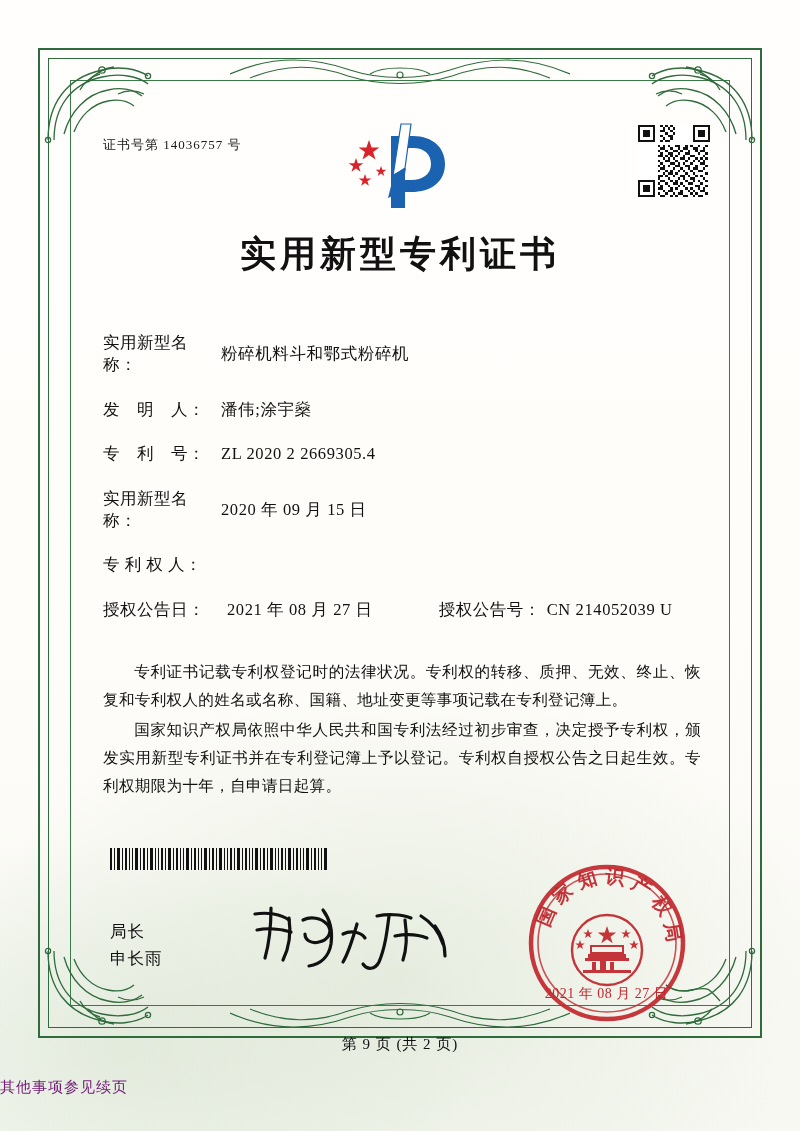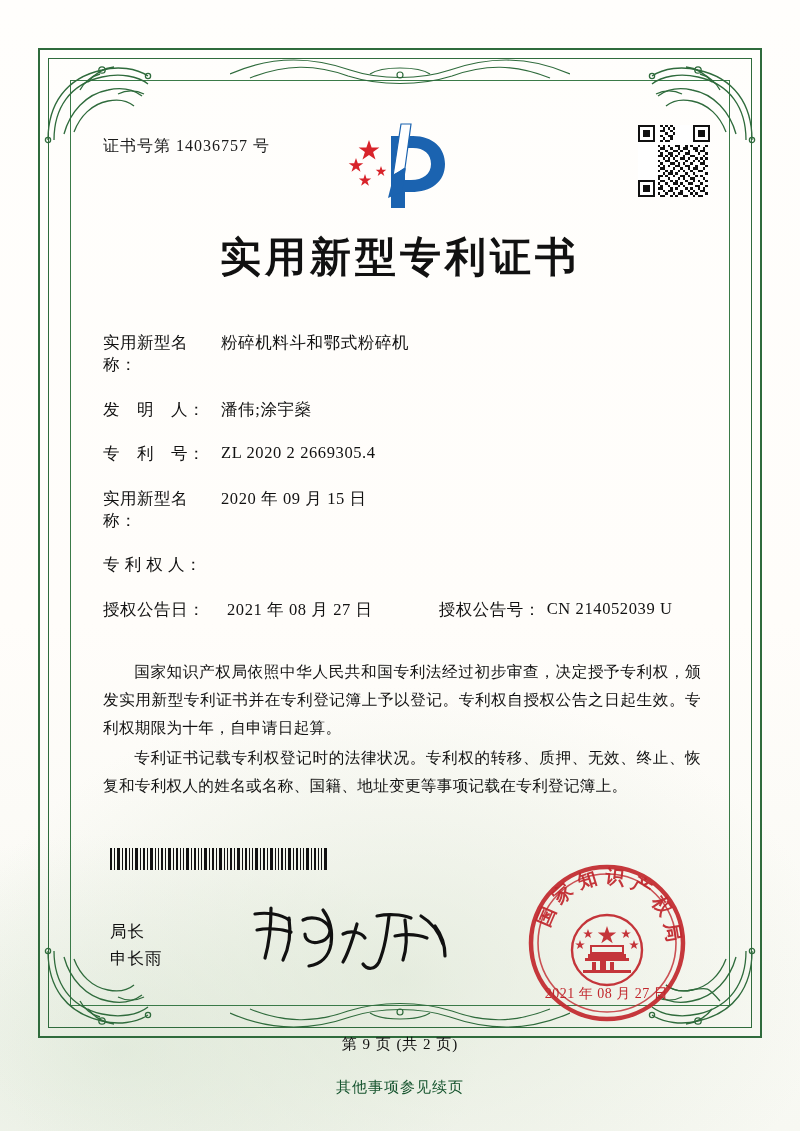--- a/index.html
+++ b/index.html
@@ -94,21 +94,21 @@
   .edge-top  { left: 230px; top: 52px;  width: 340px; height: 34px; }
   .edge-bot  { left: 230px; bottom: 96px; width: 340px; height: 34px; transform: scaleY(-1); }
   .edge-deco svg { width: 100%; height: 100%; display: block; }
 
   
   .content { position: absolute; left: 70px; top: 80px; width: 660px; height: 926px; }
 
   .cert-no {
     position: absolute;
     left: 33px; top: 56px;
-    font-size: 16px;
+    font-size: 13px;
     color: #1a1a1a;
     letter-spacing: 1px;
   }
 
   .logo {
     position: absolute;
     left: 50%;
     transform: translateX(-50%);
     top: 38px;
     width: 150px; height: 96px;
@@ -120,36 +120,36 @@
     right: 20px; top: 45px;
     width: 72px; height: 72px;
   }
   .qr svg { display:block; width:100%; height:100%; }
 
   .title {
     position: absolute;
     left: 0; right: 0;
     top: 150px;
     text-align: center;
-    font-size: 41px;
+    font-size: 36px;
     font-weight: bold;
     color: #111;
     letter-spacing: 4px;
     font-family: "DejaVu Serif", serif;
   }
 
   .fields {
     position: absolute;
     left: 33px;
     top: 252px;
     width: 600px;
   }
   .field-row {
     display: flex;
-    align-items: flex-start;
+    align-items: center;
     margin-bottom: 22.5px;
     font-size: 16.5px;
     color: #111;
   }
   .field-label {
     width: 118px;
     flex: 0 0 118px;
     letter-spacing: 0.5px;
   }
   .field-value { letter-spacing: 0.6px; }
@@ -227,23 +227,23 @@
     text-align: center;
     font-size: 15px;
     color: #111;
     letter-spacing: 1px;
   }
 
   .footer-note {
     position: absolute;
     left: 0; right: 0;
     top: 1078px;
-    text-align: center;
+    text-align: left;
     font-size: 15px;
-    color: #14532d;
+    color: #701a75;
     letter-spacing: 1px;
     z-index: 3;
   }
 </style>
 </head>
 <body>
 
 <div class="watermark-layer">
   <div class="wm" style="left:-20px; top:160px;">CNIPA</div>
   <div class="wm" style="left:500px; top:120px;">CNIPA</div>
@@ -557,22 +557,22 @@
       </div>
       <div class="field-row dual">
         <div class="field-label">授权公告日：</div>
         <div class="field-value">2021 年 08 月 27 日</div>
         <div class="field-label2">授权公告号：</div>
         <div class="field-value">CN 214052039 U</div>
       </div>
     </div>
 
     <div class="paras">
+      <p>专利证书记载专利权登记时的法律状况。专利权的转移、质押、无效、终止、恢复和专利权人的姓名或名称、国籍、地址变更等事项记载在专利登记簿上。</p>
       <p>国家知识产权局依照中华人民共和国专利法经过初步审查，决定授予专利权，颁发实用新型专利证书并在专利登记簿上予以登记。专利权自授权公告之日起生效。专利权期限为十年，自申请日起算。</p>
-      <p>专利证书记载专利权登记时的法律状况。专利权的转移、质押、无效、终止、恢复和专利权人的姓名或名称、国籍、地址变更等事项记载在专利登记簿上。</p>
     </div>
 
     <div class="barcode">
       <svg viewBox="0 0 220 22" shape-rendering="crispEdges">
         <g fill="#111111">
           <rect x="0" y="0" width="2" height="22"></rect>
             <rect x="4" y="0" width="1" height="22"></rect>
           <rect x="7" y="0" width="3" height="22"></rect>
             <rect x="12" y="0" width="1" height="22"></rect>
           <rect x="15" y="0" width="2" height="22"></rect>

